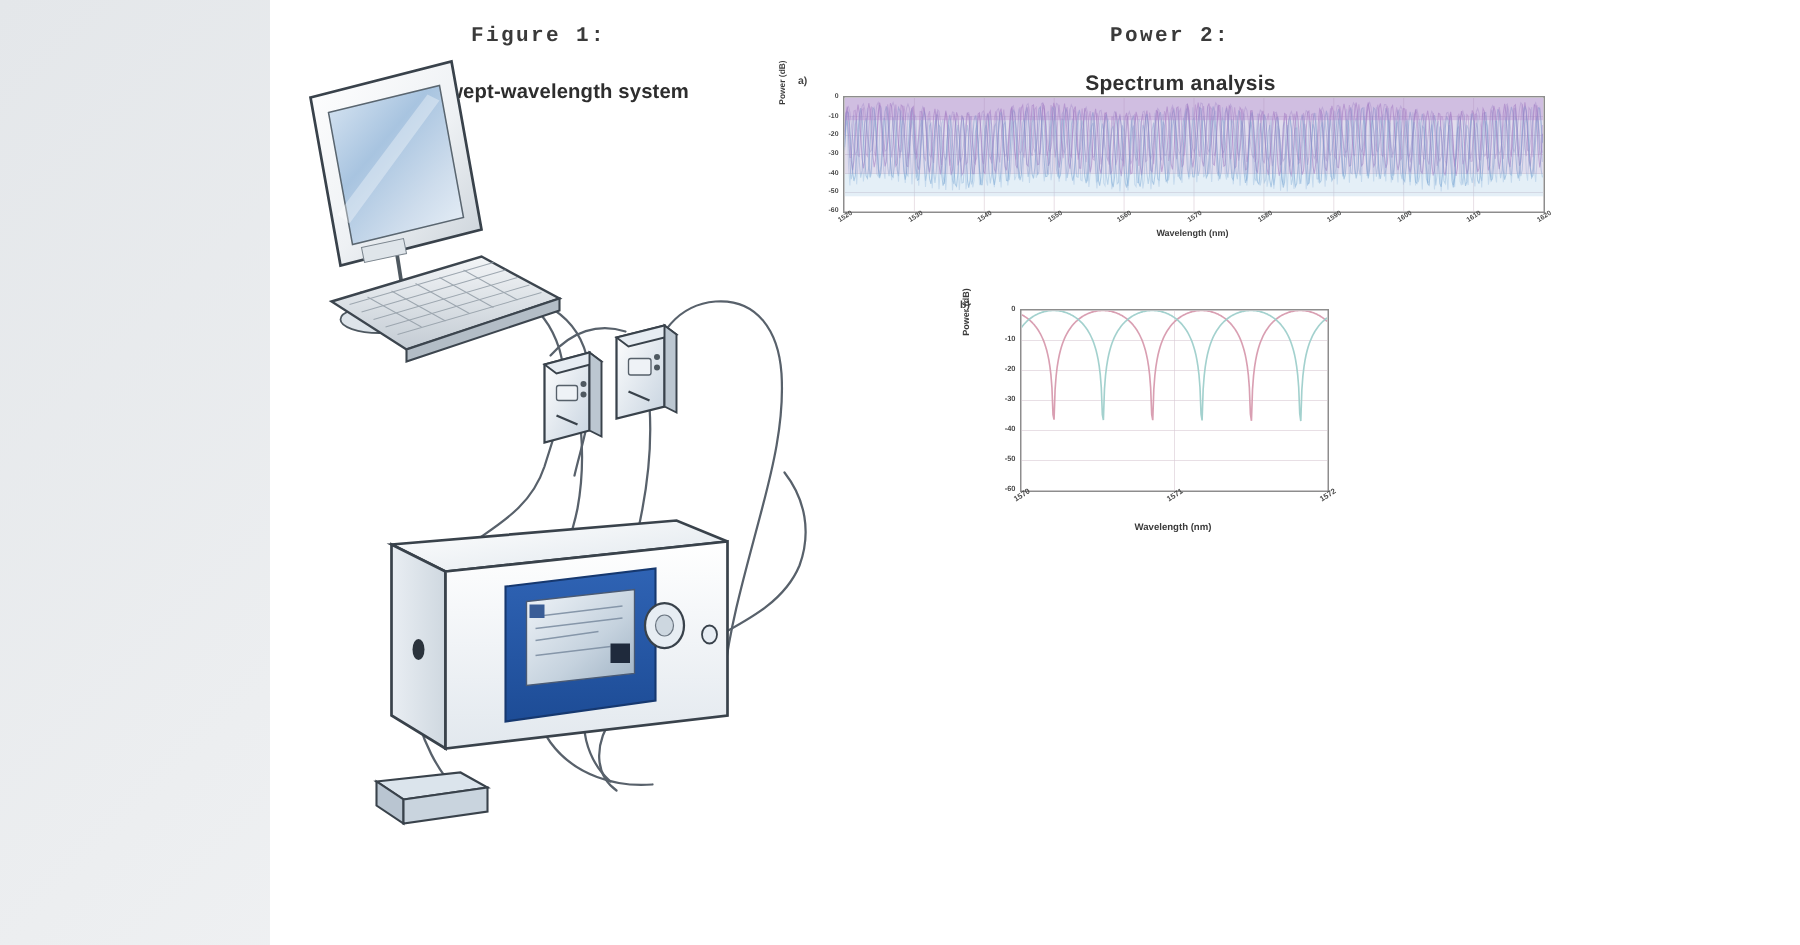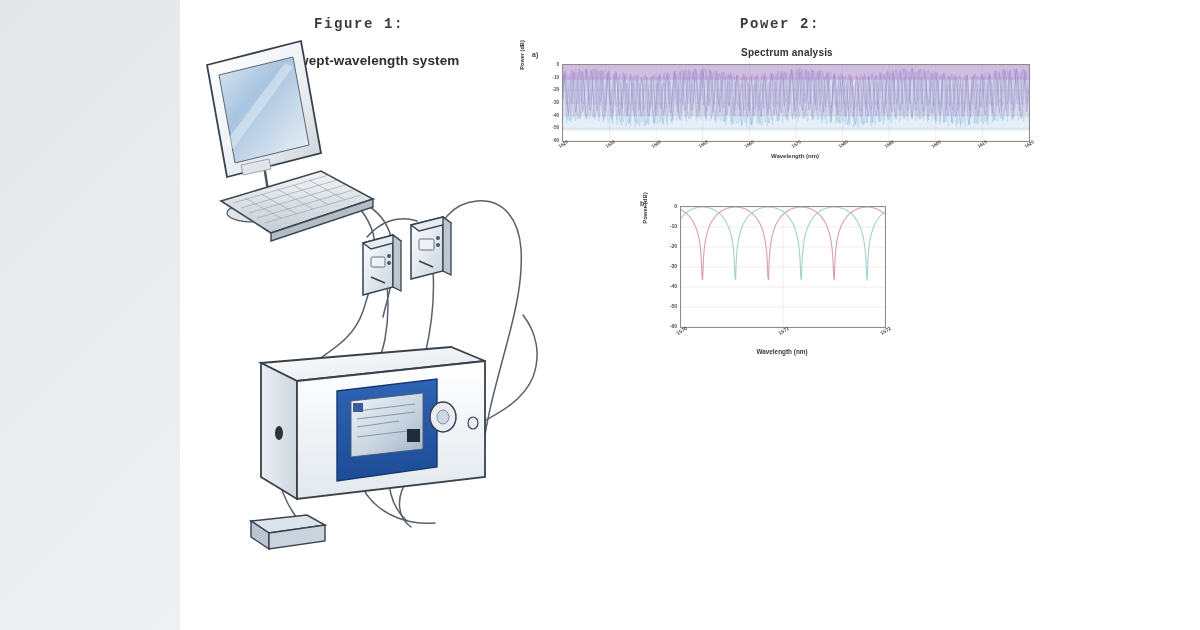--- a/index.html
+++ b/index.html
@@ -40,21 +40,21 @@
   
   
   
   .chart-panel{position:absolute;}
 
   
   #chart-a{left:532px;top:45px;width:510px;height:120px;}
   #chart-a .sub{position:absolute;left:0;top:6px;font-size:7px;color:#444;font-weight:700;}
   #chart-a .ctitle{
     position:absolute;left:0;right:0;top:2px;text-align:center;
-    font-size:10px;font-weight:700;color:#303030;letter-spacing:.2px;
+    font-size:14px;font-weight:700;color:#303030;letter-spacing:.2px;
   }
   #chart-a .plotbox{
     position:absolute;left:30px;top:19px;width:466px;height:76px;
     border:1px solid #8d8d8d;background:#ffffff;overflow:hidden;
   }
   #chart-a .ylab{
     position:absolute;left:-13px;top:40px;width:60px;
     transform:rotate(-90deg);transform-origin:left top;
     font-size:5.6px;font-weight:700;color:#3a3a3a;text-align:center;
   }

